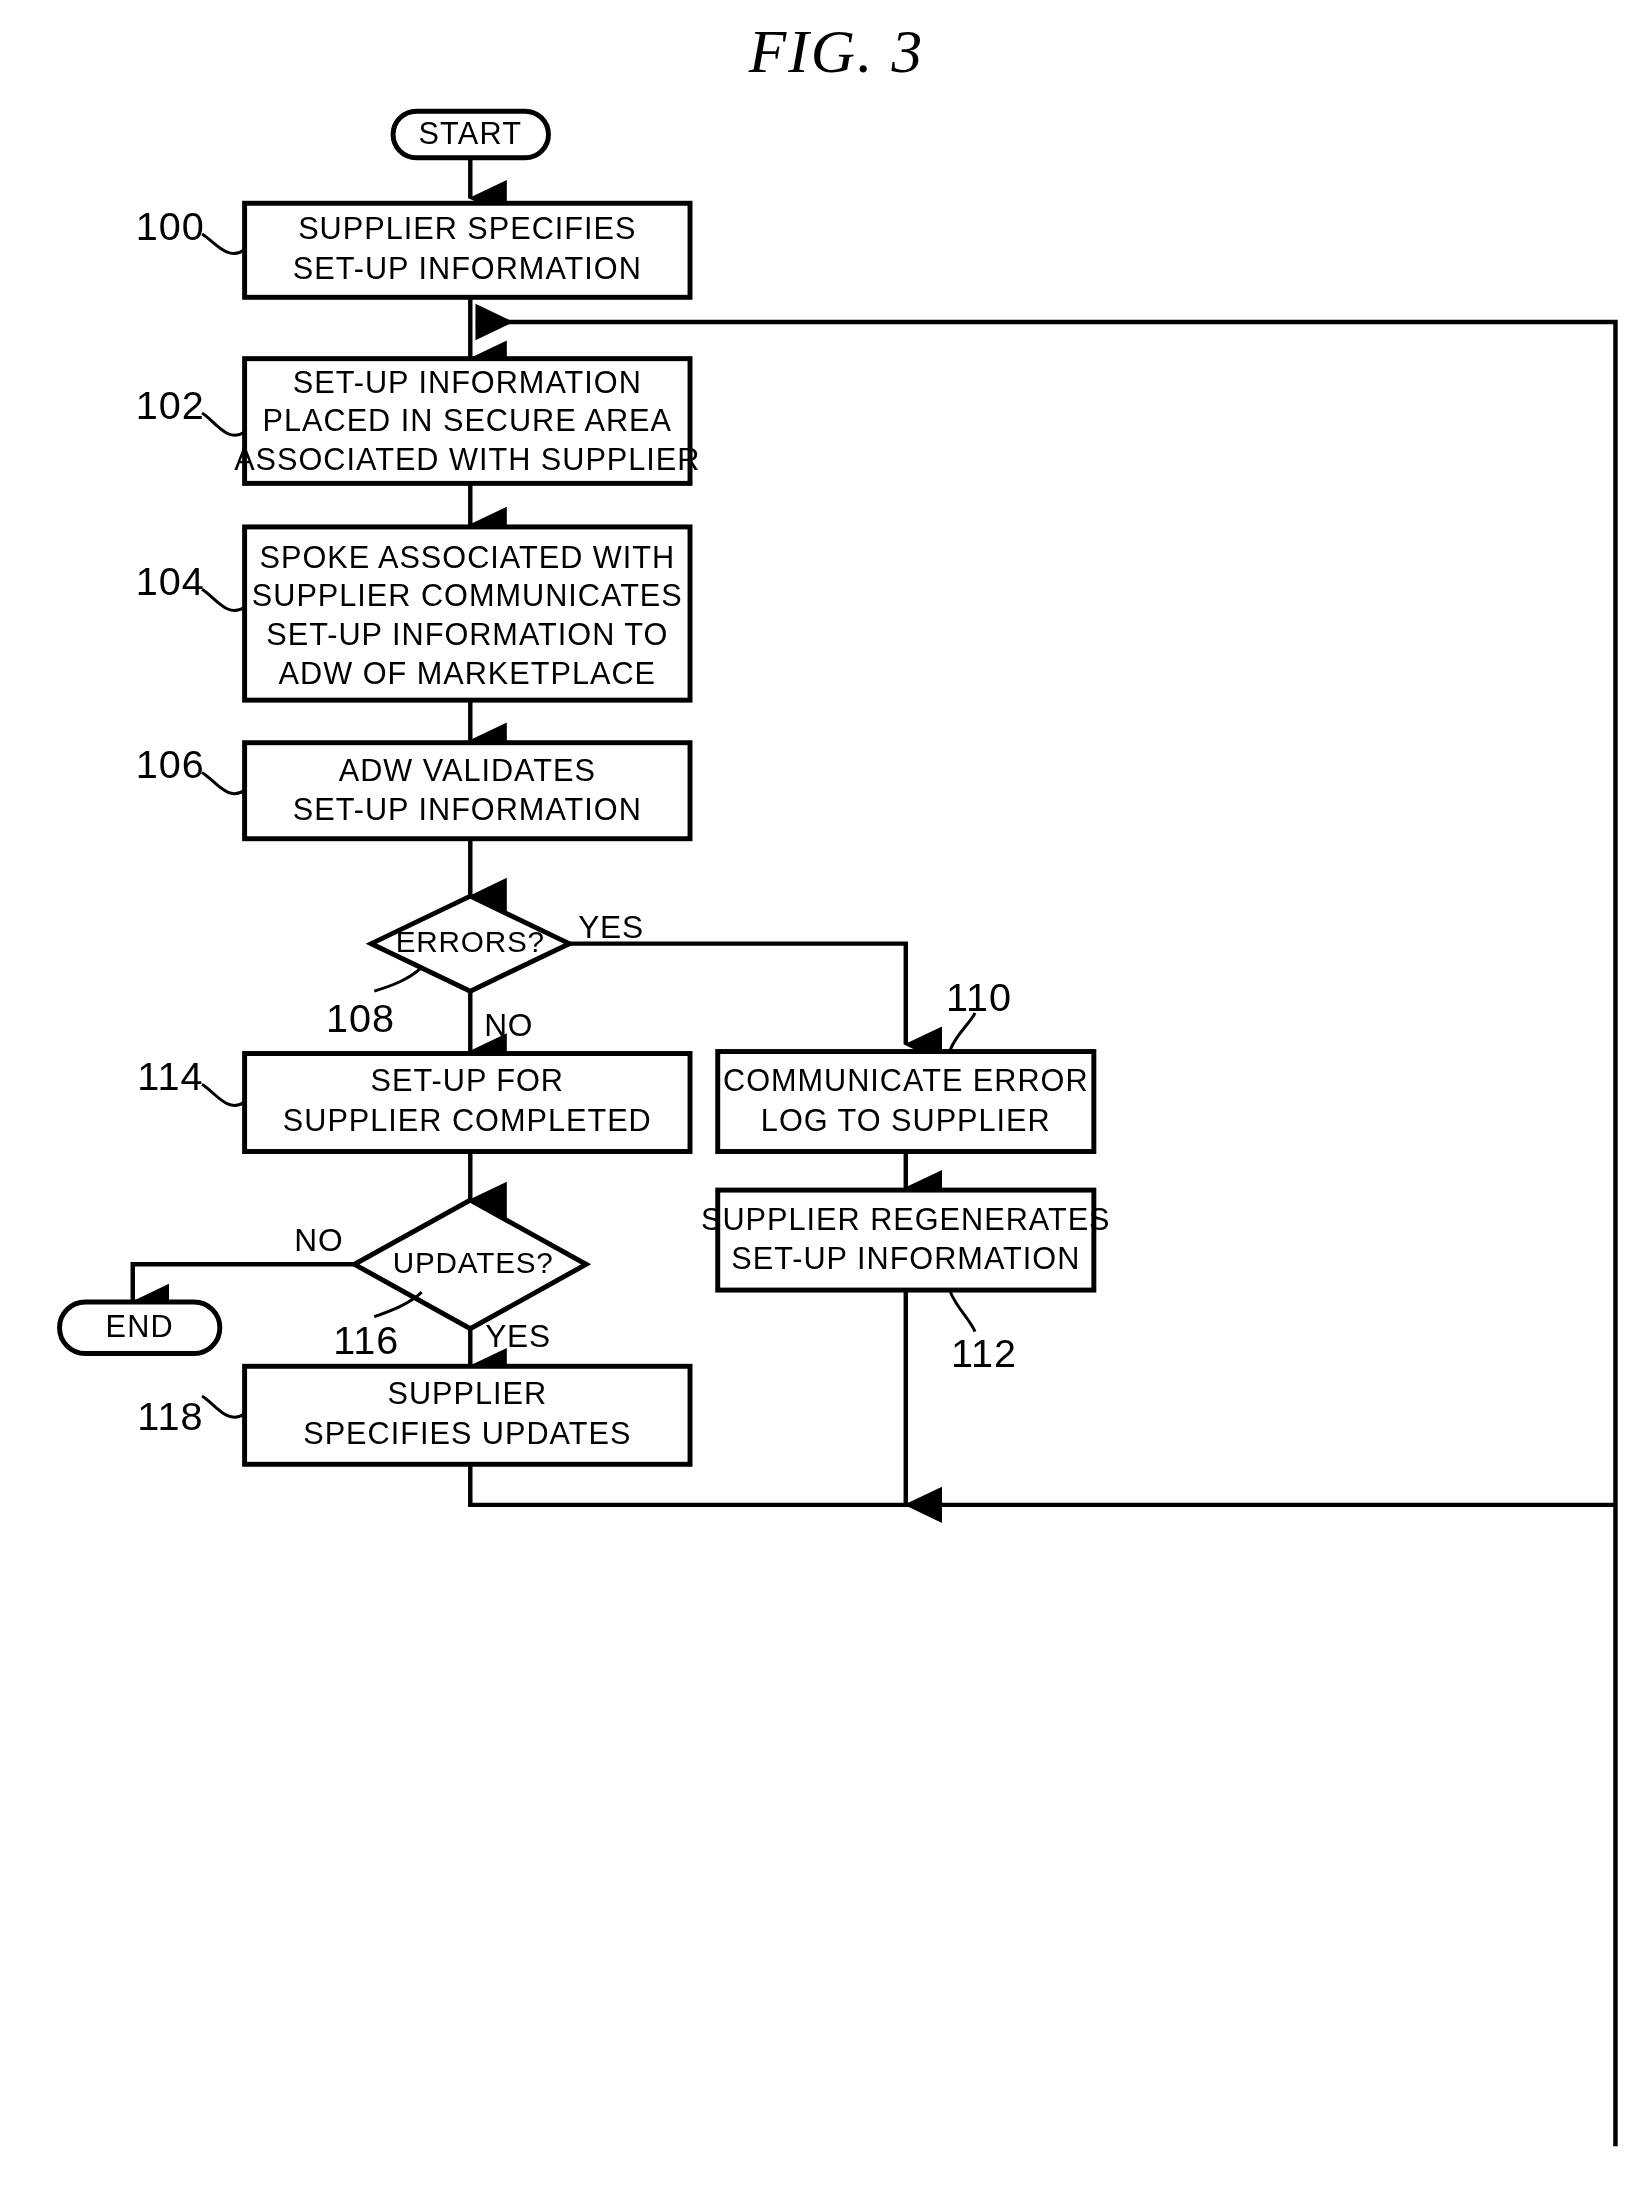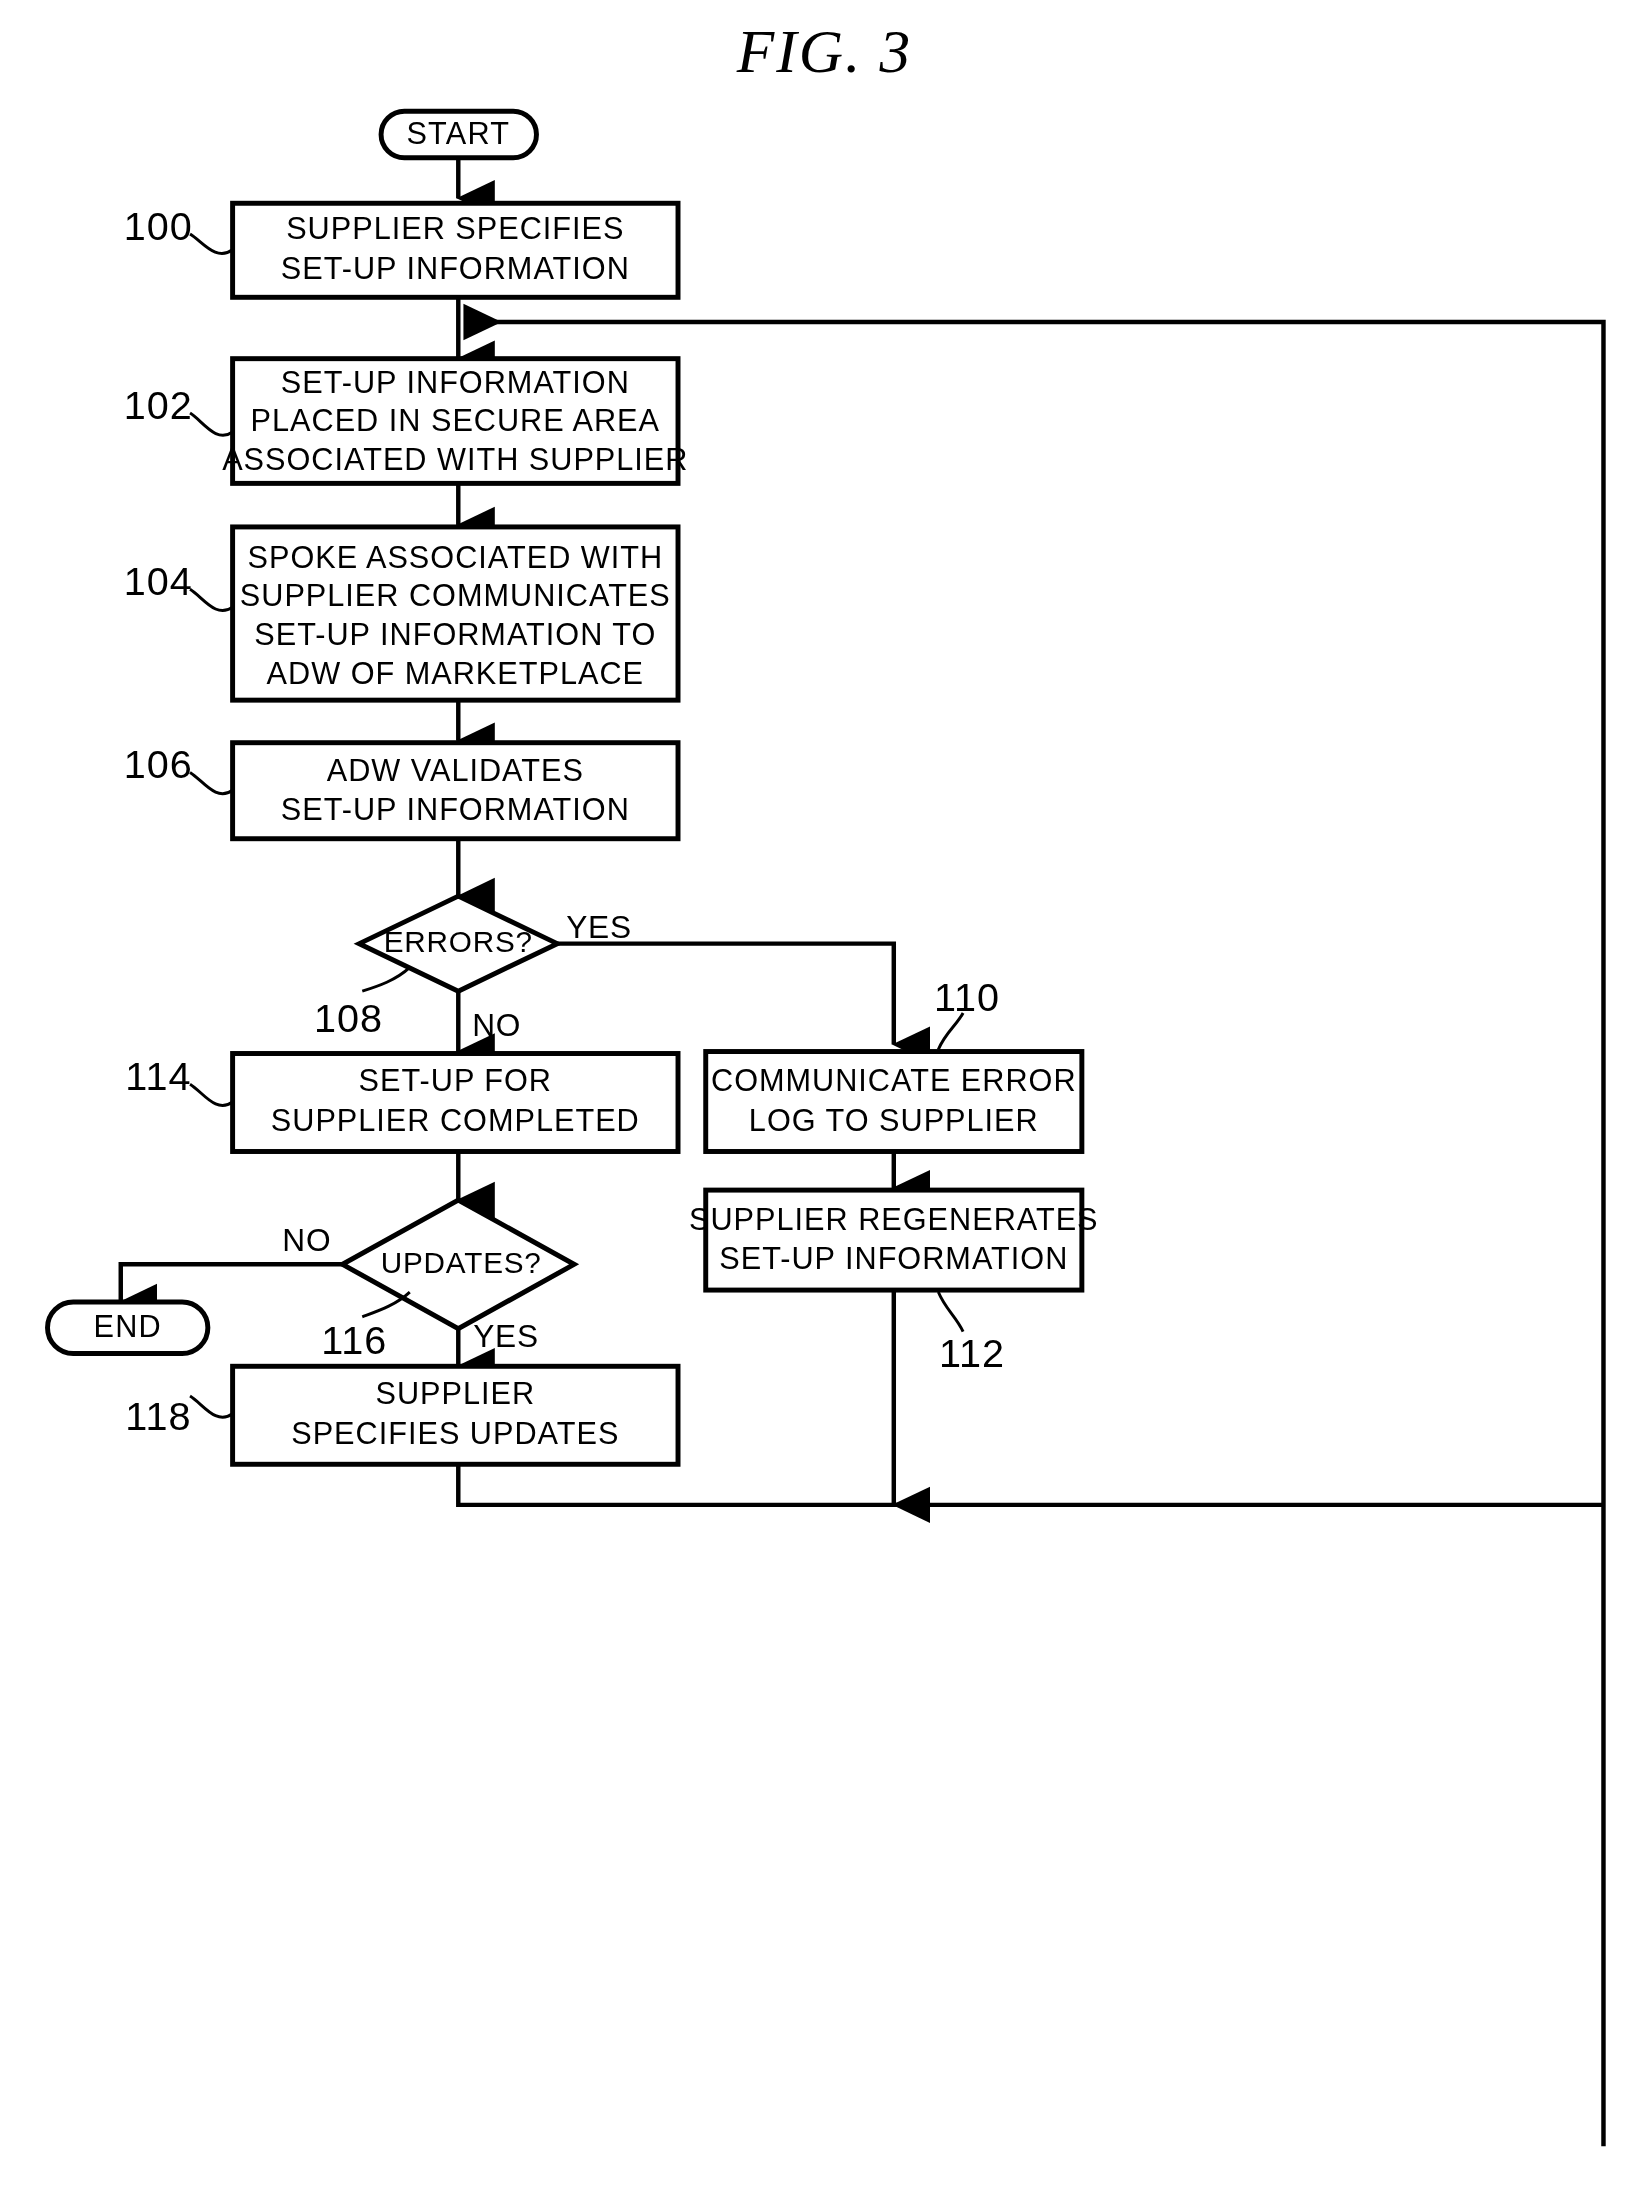--- a/index.html
+++ b/index.html
@@ -10,20 +10,21 @@
   body {
     width: 1650px;
     height: 2206px;
     font-family: "Liberation Sans", sans-serif;
     position: relative;
     overflow: hidden;
   }
   #figure-root {
     position: absolute;
     inset: 0;
+    margin-left: 12px;
   }
   svg#flow {
     display: block;
     width: 1650px;
     height: 2206px;
   }
   .fig-title {
     font-family: "Liberation Serif", serif;
     font-style: italic;
     font-size: 62px;

